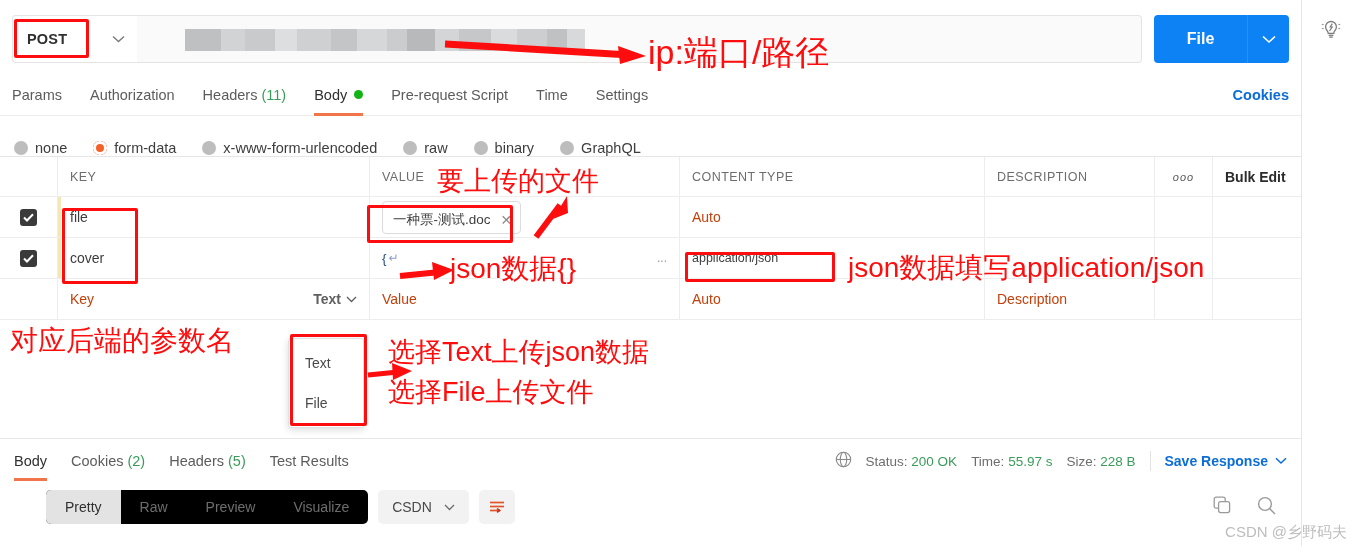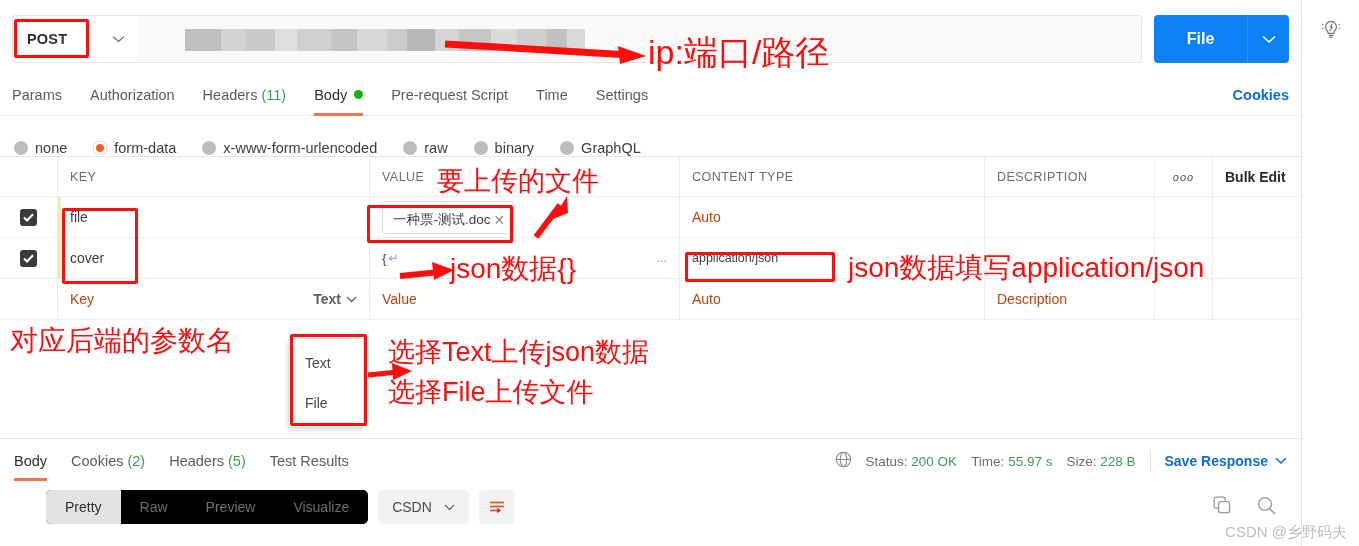--- a/index.html
+++ b/index.html
@@ -99,21 +99,21 @@
   .ph { font-size:14px; color:#c2410c; }
   .bulk { font-size:14px; font-weight:700; color:#2b2b2b; cursor:pointer;text-align:right; }
   .dots { font-size:11px; color:#5a5a5a; letter-spacing:1px; }
   .cb {
     width:17px; height:17px; border-radius:3px; background:#3a3a3a;
     display:flex; align-items:center; justify-content:center; cursor:pointer;
   }
   .cb svg { display:block; }
   .row-mark { position:absolute; left:0; top:0; bottom:0; width:3px; background:#f5e6b8; }
   .file-chip {
-    display:inline-flex; align-items:center; gap:3px;
+    display:inline-flex; align-items:center; gap:10px;
     border:1px solid #dcdcdc; border-radius:4px; background:#fff;
     padding:9px 8px 4px 10px; font-size:13.5px; color:#3d3d3d;
   }
   .chip-x { color:#8a8a8a; font-size:14px; cursor:pointer; line-height:1; }
   .json-brace { font-size:13.5px; color:#2b4d8c; }
   .ret { color:#8aa0c8; font-size:12px; margin-left:2px; }
   .ct-input {
     font-size:12.5px; color:#3d3d3d; border:none; background:transparent; outline:none;
     padding:0; width:150px; font-family:"Liberation Sans", sans-serif;
   }

